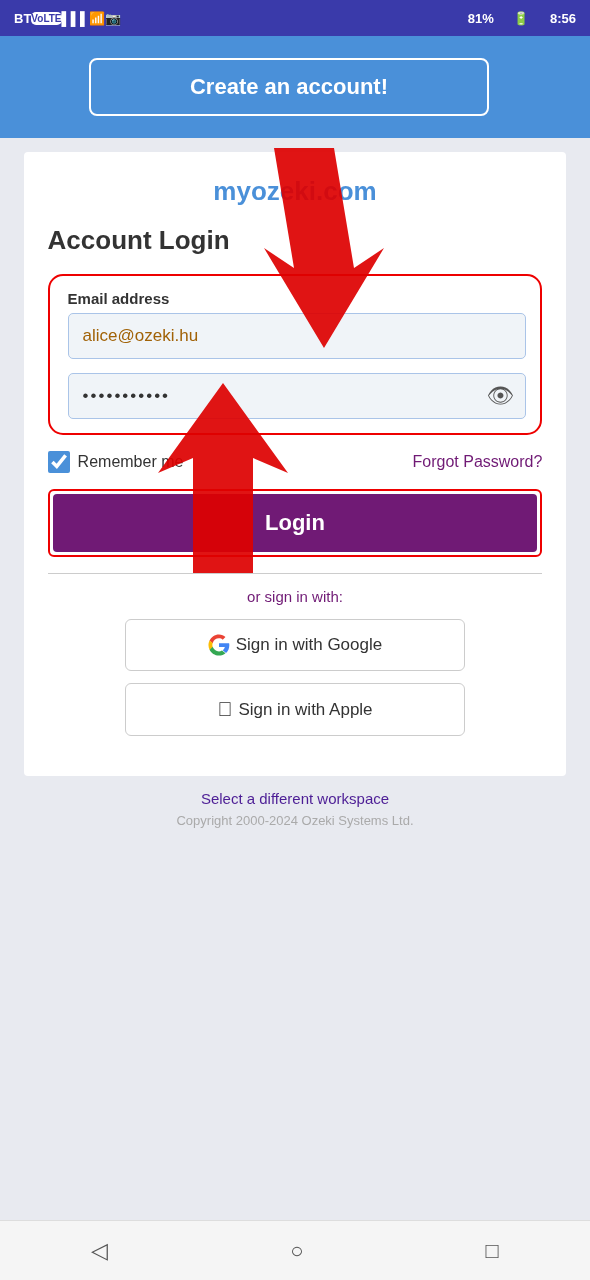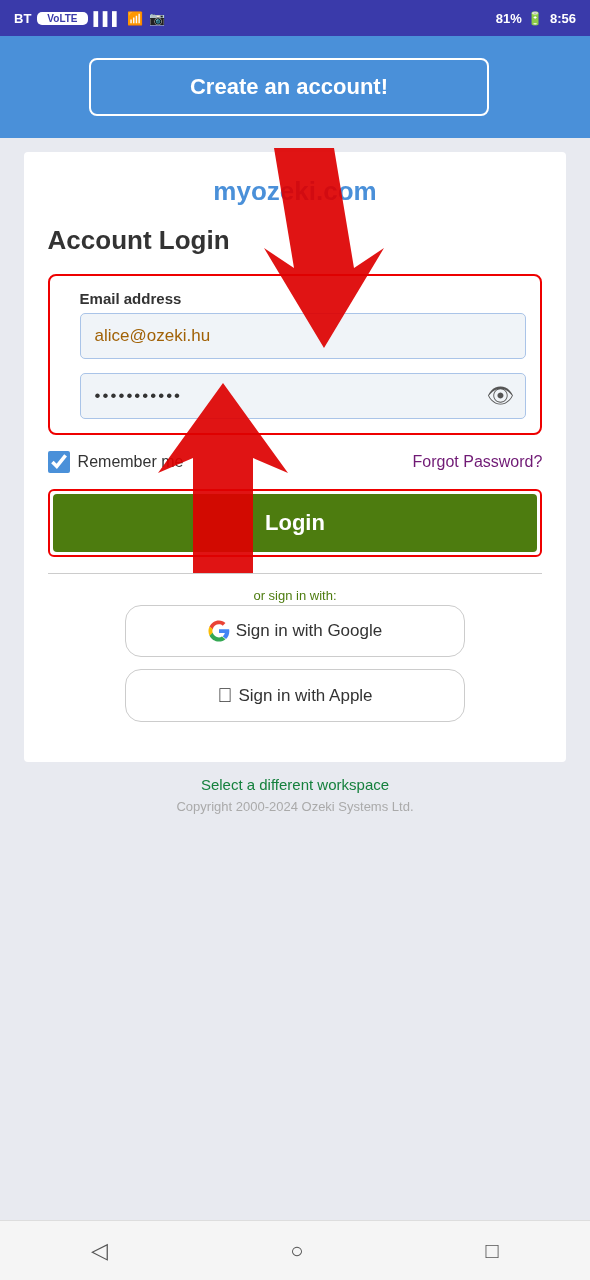--- a/index.html
+++ b/index.html
@@ -18,22 +18,22 @@
       background: #3a3aaa;
       color: white;
       height: 36px;
       display: flex;
       align-items: center;
       justify-content: space-between;
       padding: 0 14px;
       font-size: 13px;
       font-weight: bold;
     }
-    .status-left { display: flex; align-items: center; gap: 6px; }
-    .status-right { display: flex; align-items: center; gap: 6px; }
+    .status-left { display: flex; align-items: center; }
+    .status-right { display: flex; align-items: center; gap: 20px; }
 
     
     .main-content {
       flex: 1;
       background: #e8eaf0;
       display: flex;
       flex-direction: column;
       align-items: center;
       padding-bottom: 10px;
     }
@@ -80,22 +80,22 @@
     .account-login-title {
       font-size: 26px;
       font-weight: bold;
       color: #333;
       margin-bottom: 18px;
     }
 
     
     .form-fields-box {
       border: 2.5px solid #e00;
-      border-radius: 8px;
-      padding: 14px 14px 14px 30px;
+      border-radius: 15px;
+      padding: 14px 14px 14px 18px;
       margin-bottom: 16px;
     }
 
     .field-label {
       font-size: 15px;
       font-weight: bold;
       color: #333;
       margin-bottom: 6px;
       display: block;
     }
@@ -168,74 +168,74 @@
 
     
     .login-btn-wrapper {
       border: 2.5px solid #e00;
       border-radius: 6px;
       padding: 3px;
       margin-bottom: 16px;
     }
     .login-btn {
       width: 100%;
-      background: #4d7c0f;
+      background: #701a75;
       color: white;
       font-size: 22px;
       font-weight: bold;
       padding: 16px;
       border: none;
       border-radius: 4px;
       cursor: pointer;
     }
 
     
     .divider {
       border: none;
       border-top: 1px solid #ccc;
       margin-bottom: 14px;
     }
 
     .or-text {
       text-align: center;
-      color: #4d7c0f;
-      font-size: 13px;
-      margin-bottom: 2px;
+      color: #701a75;
+      font-size: 15px;
+      margin-bottom: 14px;
     }
 
     
     .social-btn {
       display: flex;
       align-items: center;
       justify-content: center;
       gap: 6px;
       width: 100%;
       max-width: 340px;
       margin: 0 auto 12px auto;
       padding: 14px 20px;
       border: 1.5px solid #ccc;
-      border-radius: 16px;
+      border-radius: 6px;
       background: white;
       font-size: 17px;
       color: #333;
       cursor: pointer;
     }
 
     .google-icon {
       width: 22px;
       height: 22px;
     }
 
     .apple-icon {
       font-size: 20px;
     }
 
     
     .select-workspace {
-      color: #15803d;
+      color: #4c1d95;
       font-size: 15px;
       text-align: center;
       margin-top: 14px;
       cursor: pointer;
       text-decoration: none;
       display: block;
     }
     .copyright {
       color: #aaa;
       font-size: 13px;
@@ -258,21 +258,21 @@
       color: #555;
       cursor: pointer;
     }
   </style>
 </head>
 <body>
 
 <div class="status-bar">
   <div class="status-left">
     <span>BT</span>
-    <span style="background:#fff;color:#3a3aaa;font-size:10px;padding:1px 10px;border-radius:5px;">VoLTE</span>
+    <span style="background:#fff;color:#3a3aaa;font-size:10px;padding:1px 0;border-radius:5px;">VoLTE</span>
     <span>▌▌▌</span>
     <span>📶</span>
     <span>📷</span>
   </div>
   <div class="status-right">
     <span>81%</span>
     <span>🔋</span>
     <span>8:56</span>
   </div>
 </div>

